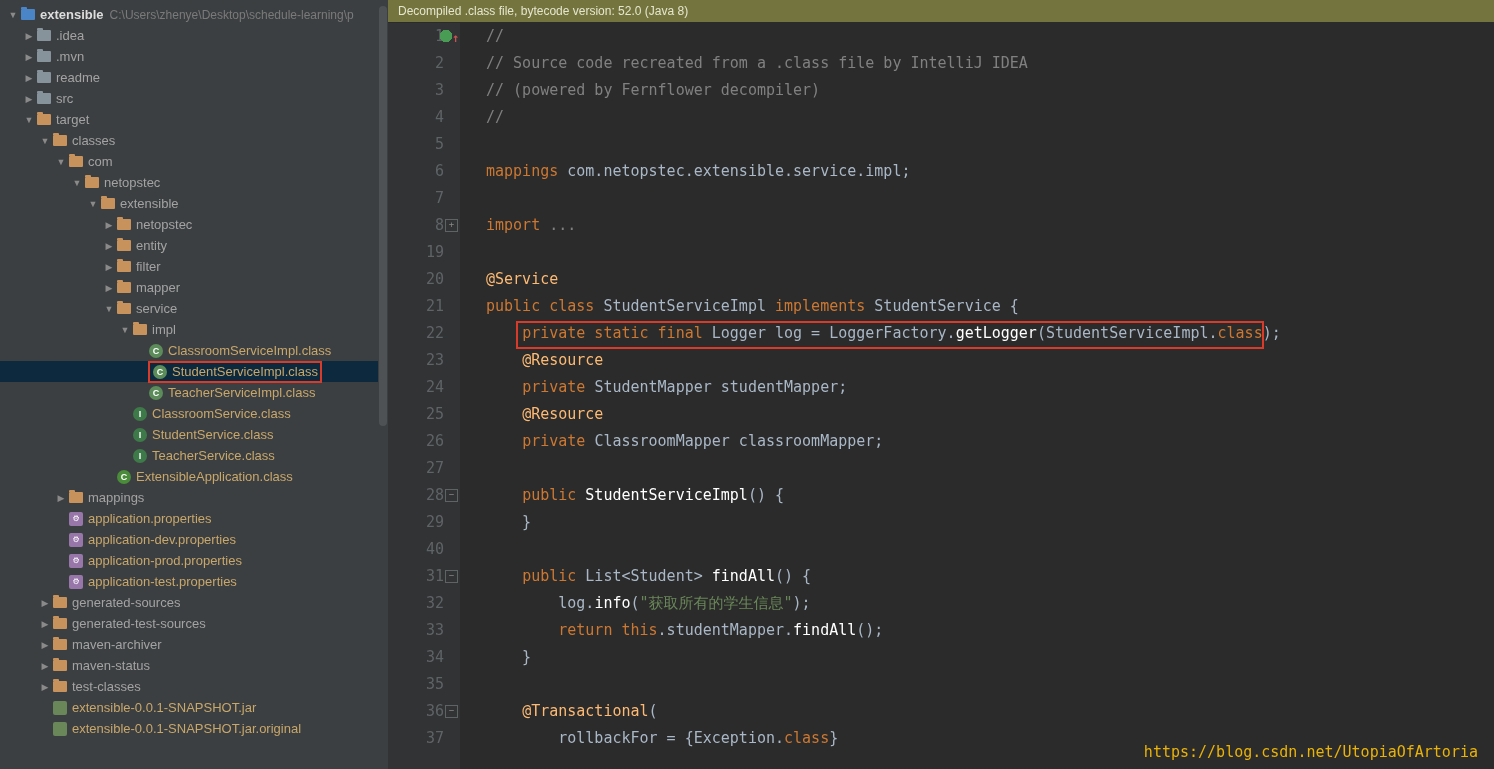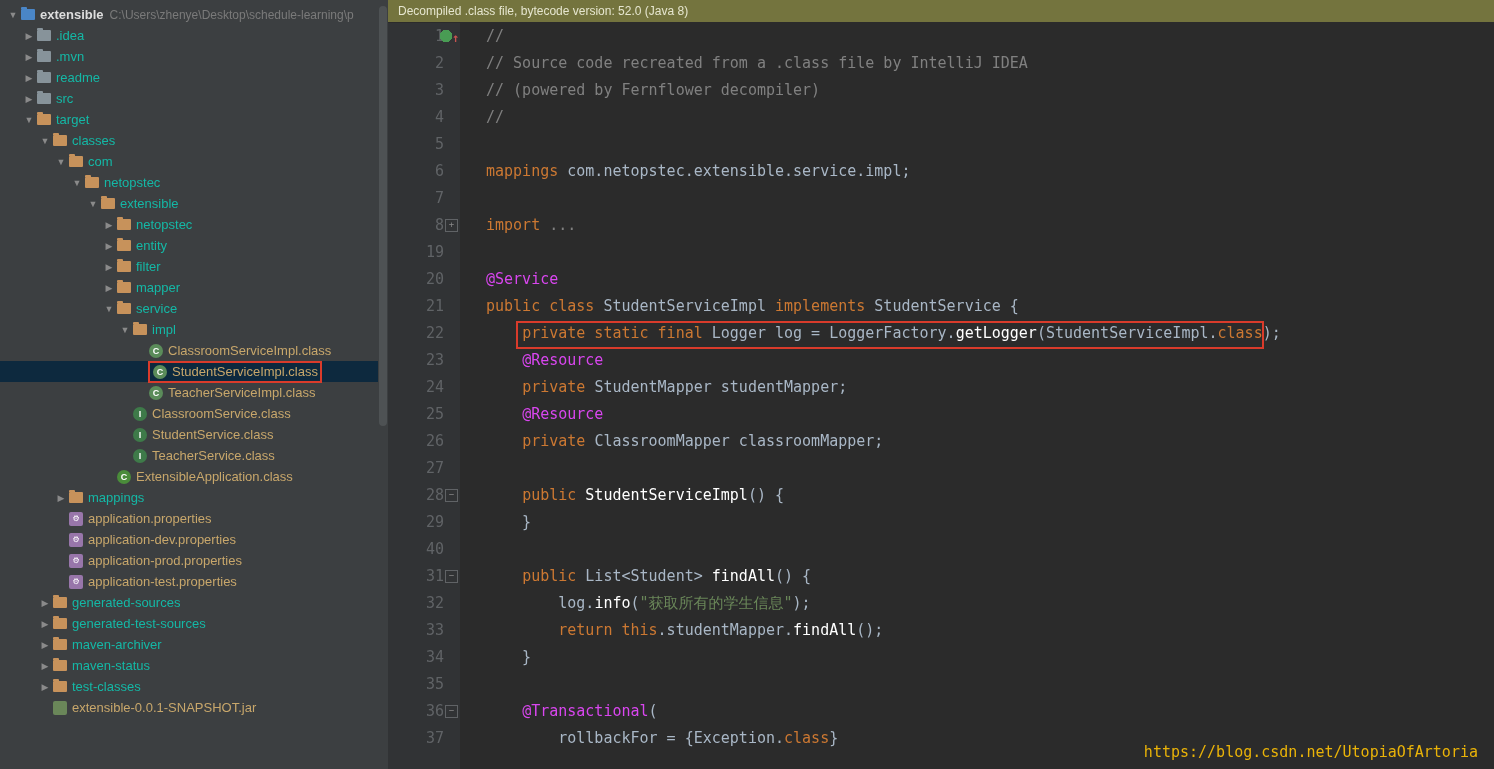--- a/index.html
+++ b/index.html
@@ -17,38 +17,38 @@
   .folder.orange{background:#c7925b}
   .folder.orange::before{background:#c7925b}
   .folder.blue{background:#4a86c7}
   .folder.blue::before{background:#4a86c7}
   .class-icon{width:14px;height:14px;border-radius:50%;background:#5b8c5a;color:#fff;font-size:9px;font-weight:bold;line-height:14px;text-align:center}
   .class-icon.interface{background:#3e7a49}
   .class-icon.app{background:#4a8c3a}
   .prop-icon{width:14px;height:14px;background:#9876aa;border-radius:2px;color:#fff;font-size:8px;line-height:14px;text-align:center}
   .xml-icon{width:14px;height:14px;background:#c57633;border-radius:2px}
   .jar-icon{width:14px;height:14px;background:#6a8759;border-radius:2px}
-  .tree-label{color:#14b8a6}
+  .tree-label{color:#a3a3a3}
   .tree-label.gold{color:#c8a76b}
   .tree-label.path{color:#7a7a7a;margin-left:6px;font-size:12px}
   .tree-label.bold{color:#dddddd;font-weight:bold}
   .red-box{border:2px solid #d93b2b;padding:0 2px;height:18px;display:flex;align-items:center}
   .sidebar-scroll{position:absolute;right:0;top:0;width:10px;height:100%;background:#3c3f41}
   .sidebar-thumb{position:absolute;right:1px;top:6px;width:8px;height:420px;background:#4e5254;border-radius:4px}
   
   .editor{flex:1;display:flex;flex-direction:column;background:#2b2b2b;position:relative}
   .banner{height:22px;background:#74743e;color:#e6e6cf;font-size:12px;display:flex;align-items:center;padding-left:10px;border-bottom:1px solid #2b2b2b}
   .code-wrap{flex:1;display:flex;font-family:Consolas,monospace;font-size:15px;line-height:27px;position:relative;overflow:hidden}
   .gutter{width:56px;background:#313335;color:#606366;text-align:right;padding-right:16px;user-select:none;position:relative}
   .gline{height:27px;position:relative}
   .fold{position:absolute;right:-14px;top:7px;width:11px;height:11px;border:1px solid #606366;background:#313335;font-size:9px;line-height:9px;text-align:center;color:#888}
   .code{flex:1;padding-left:26px;position:relative}
   .cline{height:27px;white-space:pre}
   .kw{color:#cc7832}
-  .ann{color:#d946ef}
+  .ann{color:#fdba74}
   .cm{color:#808080}
   .str{color:#6a8759}
   .cls{color:#a9b7c6}
   .fn{color:#ffffff}
   .hl-line22{position:absolute;border:2px solid #d93b2b;height:24px;pointer-events:none}
   .marker{position:absolute;left:-22px;width:16px;height:16px;top:5px}
   .marker.runarrow{background:radial-gradient(circle,#499c54 55%,transparent 56%);border-radius:50%}
   .marker.runarrow::after{content:"↑";position:absolute;left:14px;top:-3px;color:#c75450;font-size:12px;font-weight:bold}
   .editor-scroll{position:absolute;right:0;top:22px;bottom:0;width:12px;background:#2b2b2b}
   .watermark{position:absolute;right:16px;bottom:8px;color:#eab308;font-family:Consolas,monospace;font-size:15px;pointer-events:none}
@@ -296,20 +296,27 @@
             <span class="folder orange"></span>
           </span>
           <span class="tree-label">test-classes</span>
         </div>
         <div class="tree-row" style="padding-left: 40px;">
           <span class="arrow blank">▶</span>
           <span class="icon">
             <span class="jar-icon"></span>
           </span>
           <span class="tree-label gold">extensible-0.0.1-SNAPSHOT.jar</span>
+        </div>
+        <div class="tree-row" style="padding-left: 40px;">
+          <span class="arrow blank">▶</span>
+          <span class="icon">
+            <span class="jar-icon"></span>
+          </span>
+          <span class="tree-label gold">extensible-0.0.1-SNAPSHOT.jar.original</span>
         </div>
       </div>
     <div class="sidebar-scroll">
       <div class="sidebar-thumb"></div>
     </div>
   </div>
 
   <div class="editor">
     <div class="banner">
       <span>Decompiled .class file, bytecode version: 52.0 (Java 8)</span>

